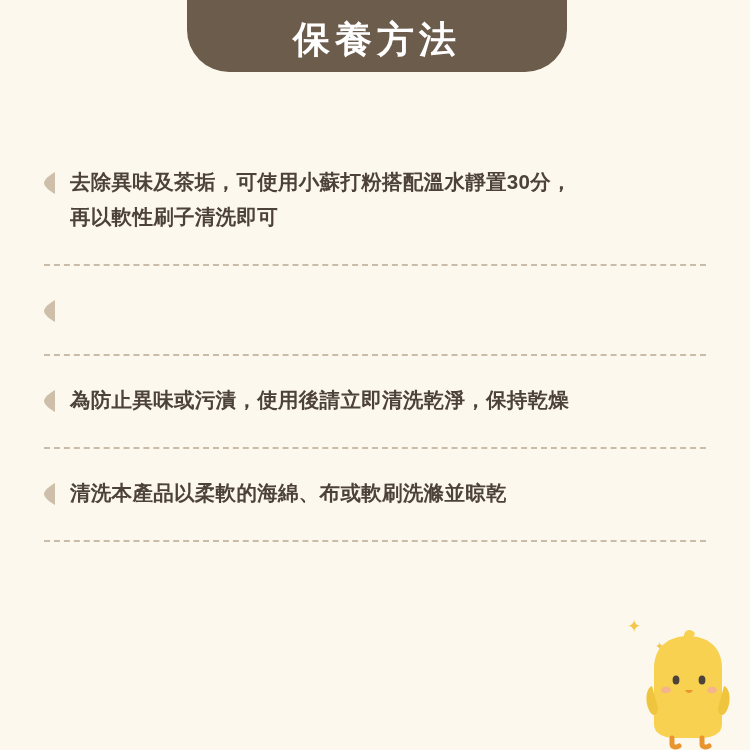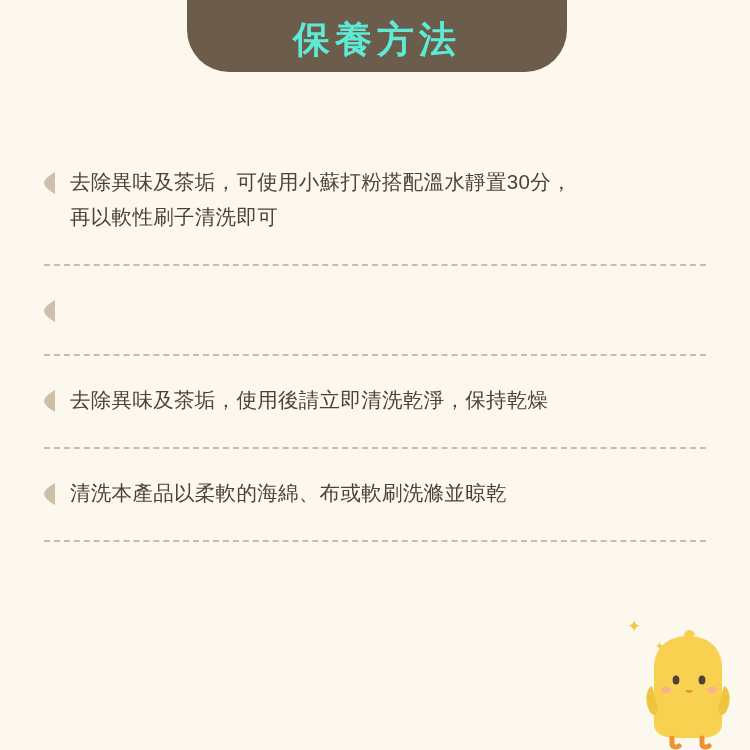--- a/index.html
+++ b/index.html
@@ -25,34 +25,35 @@
     height: 106px;
     background: #6b5c4c;
     border-radius: 0 0 42px 42px;
     display: flex;
     align-items: flex-end;
     justify-content: center;
     box-sizing: border-box;
     padding-bottom: 14px;
   }
   .header-title {
-    color: #5eead4;
+    color: #ffffff;
     font-size: 37px;
     font-weight: bold;
     letter-spacing: 5px;
     line-height: 1;
     white-space: nowrap;
   }
 
   
   .list {
     position: absolute;
     left: 0;
     top: 140px;
     width: 750px;
+    font-weight: bold;
   }
   .item {
     position: relative;
     display: flex;
     align-items: flex-start;
     padding: 0 44px 0 42px;
     box-sizing: border-box;
   }
   .bullet {
     flex: 0 0 auto;
@@ -136,21 +137,21 @@
   <div class="gap-a"></div>
   <div class="sep"></div>
   <div class="gap-b"></div>
 
   <div class="item">
     <span class="bullet">
       <svg width="14" height="26" viewBox="0 0 14 26" xmlns="http://www.w3.org/2000/svg">
         <path d="M13 2 C13 2 2 8 2 13 C2 18 13 24 13 24 Z" fill="#cdbfa9"></path>
       </svg>
     </span>
-    <div class="item-text">去除異味及茶垢，使用後請立即清洗乾淨，保持乾燥</div>
+    <div class="item-text">為防止異味或污漬，使用後請立即清洗乾淨，保持乾燥</div>
   </div>
 
   <div class="gap-a"></div>
   <div class="sep"></div>
   <div class="gap-b"></div>
 
   <div class="item">
     <span class="bullet">
       <svg width="14" height="26" viewBox="0 0 14 26" xmlns="http://www.w3.org/2000/svg">
         <path d="M13 2 C13 2 2 8 2 13 C2 18 13 24 13 24 Z" fill="#cdbfa9"></path>

